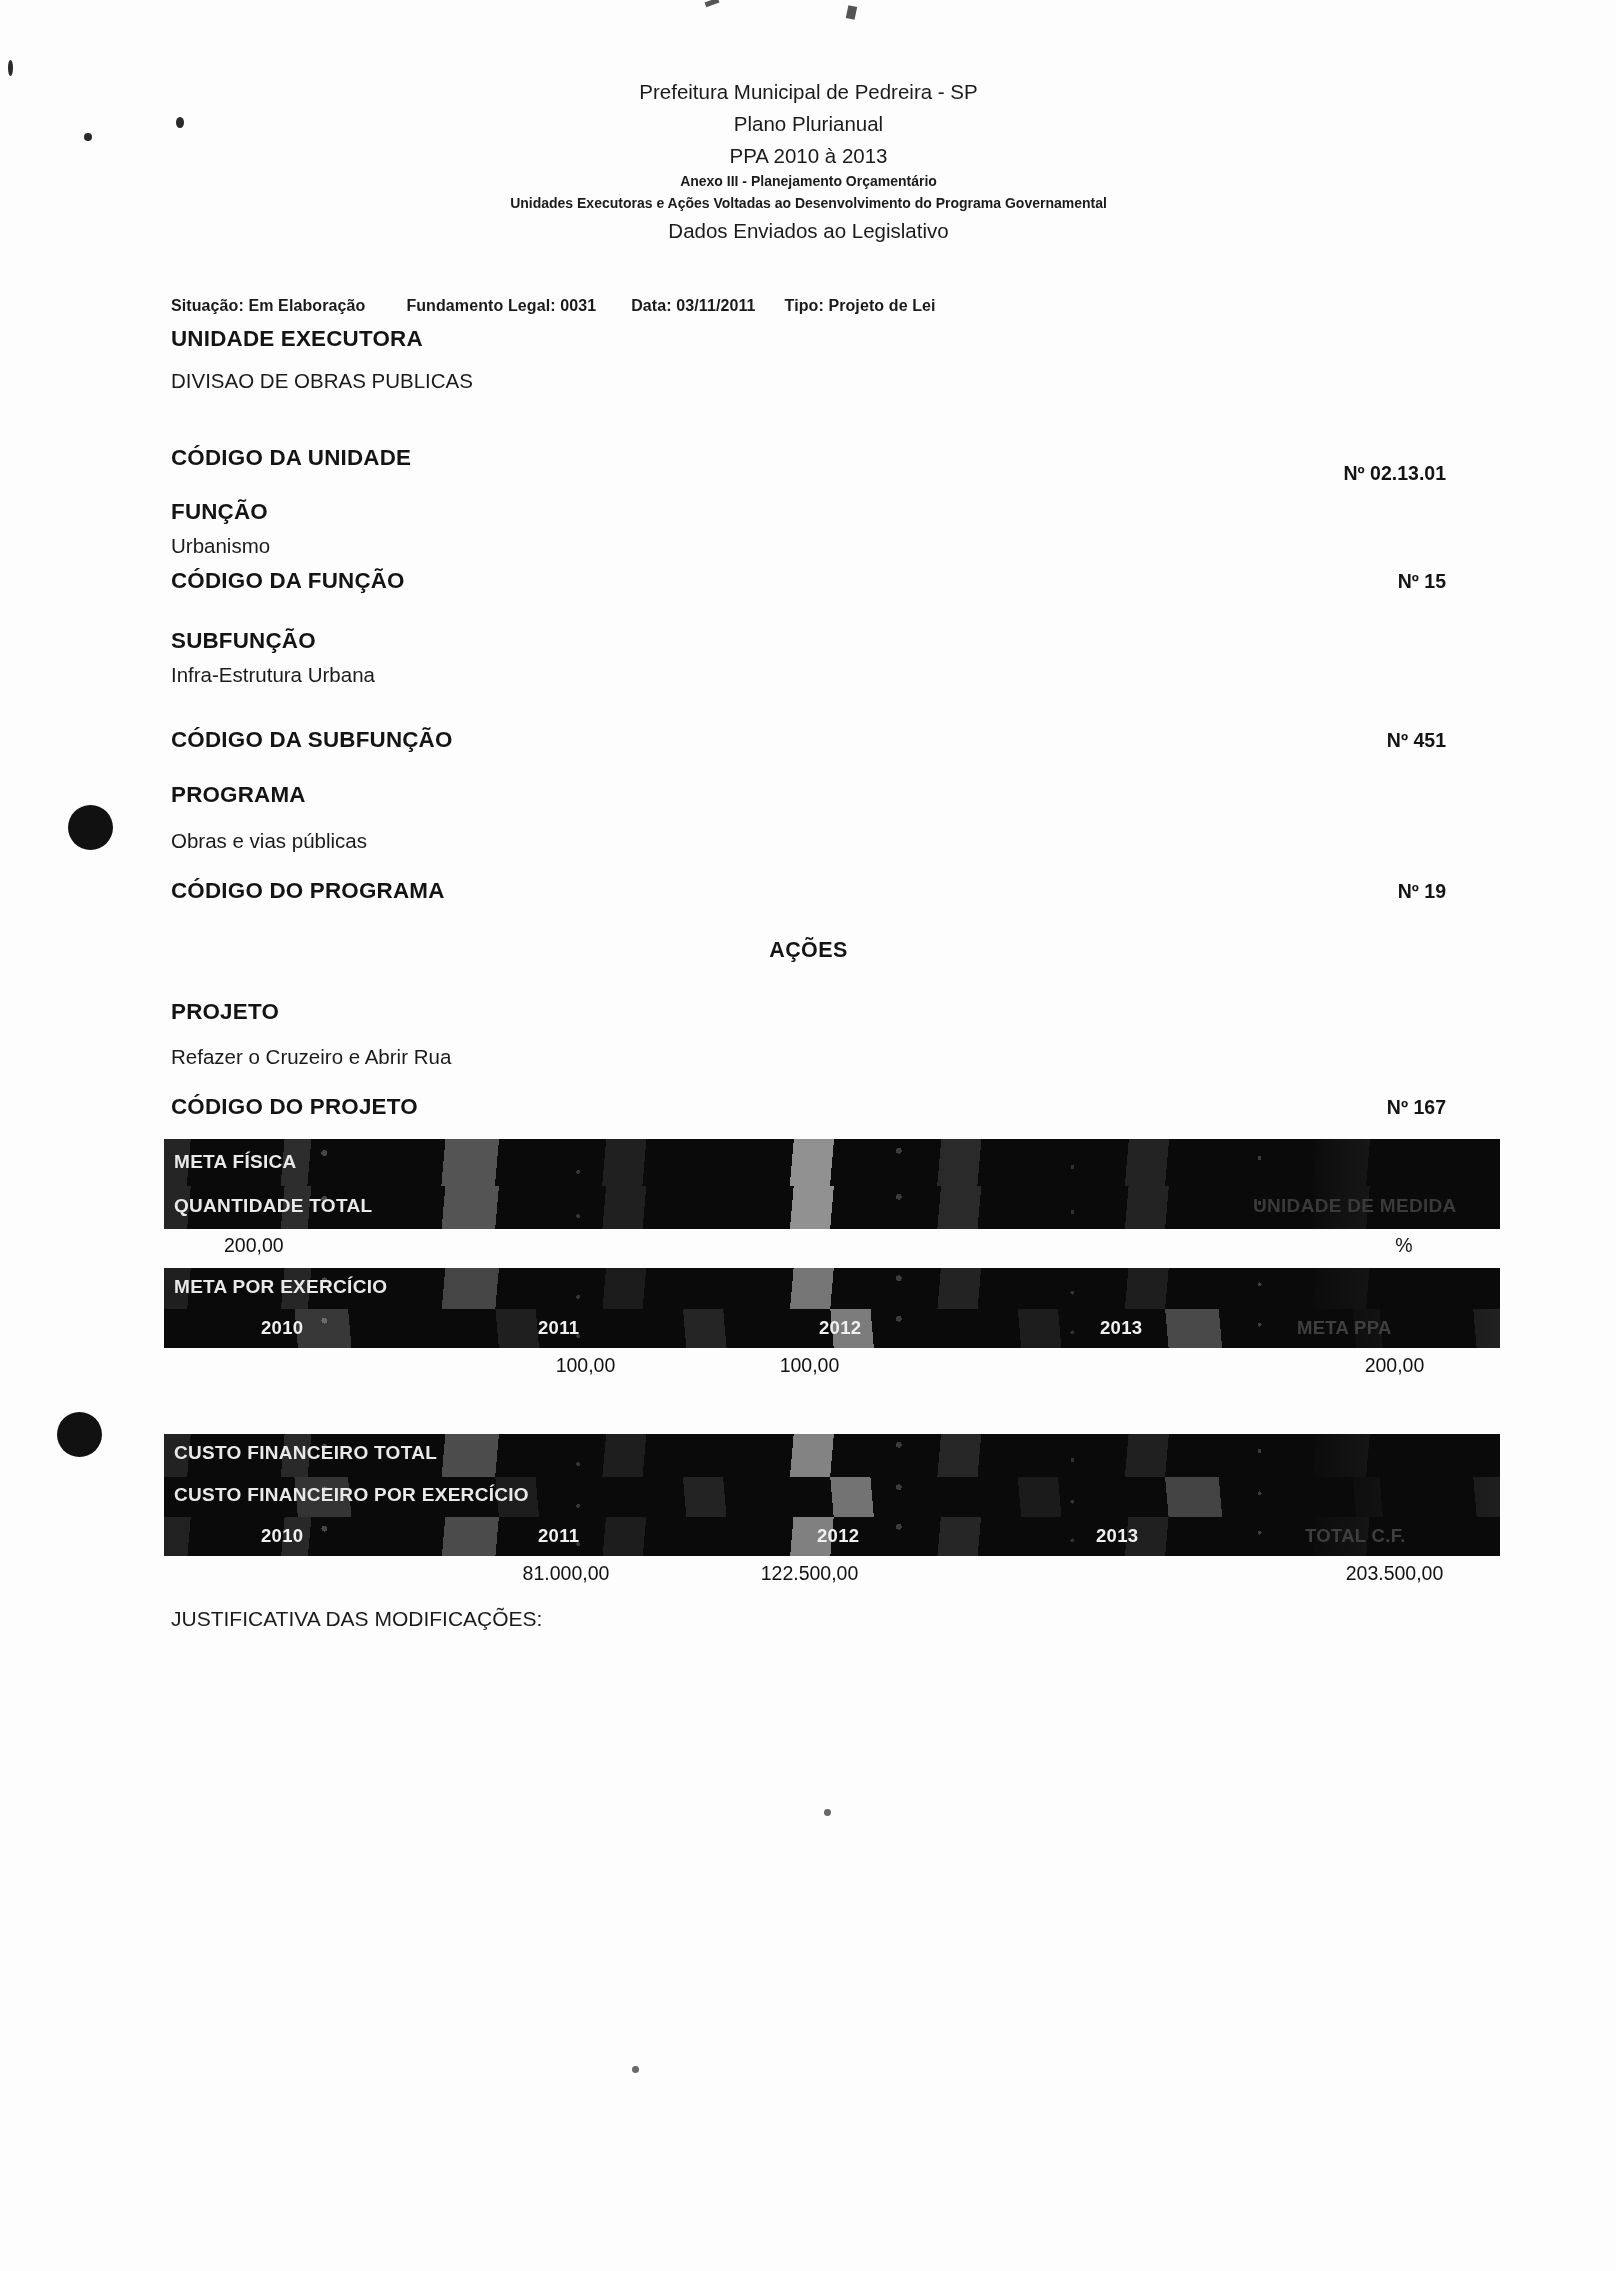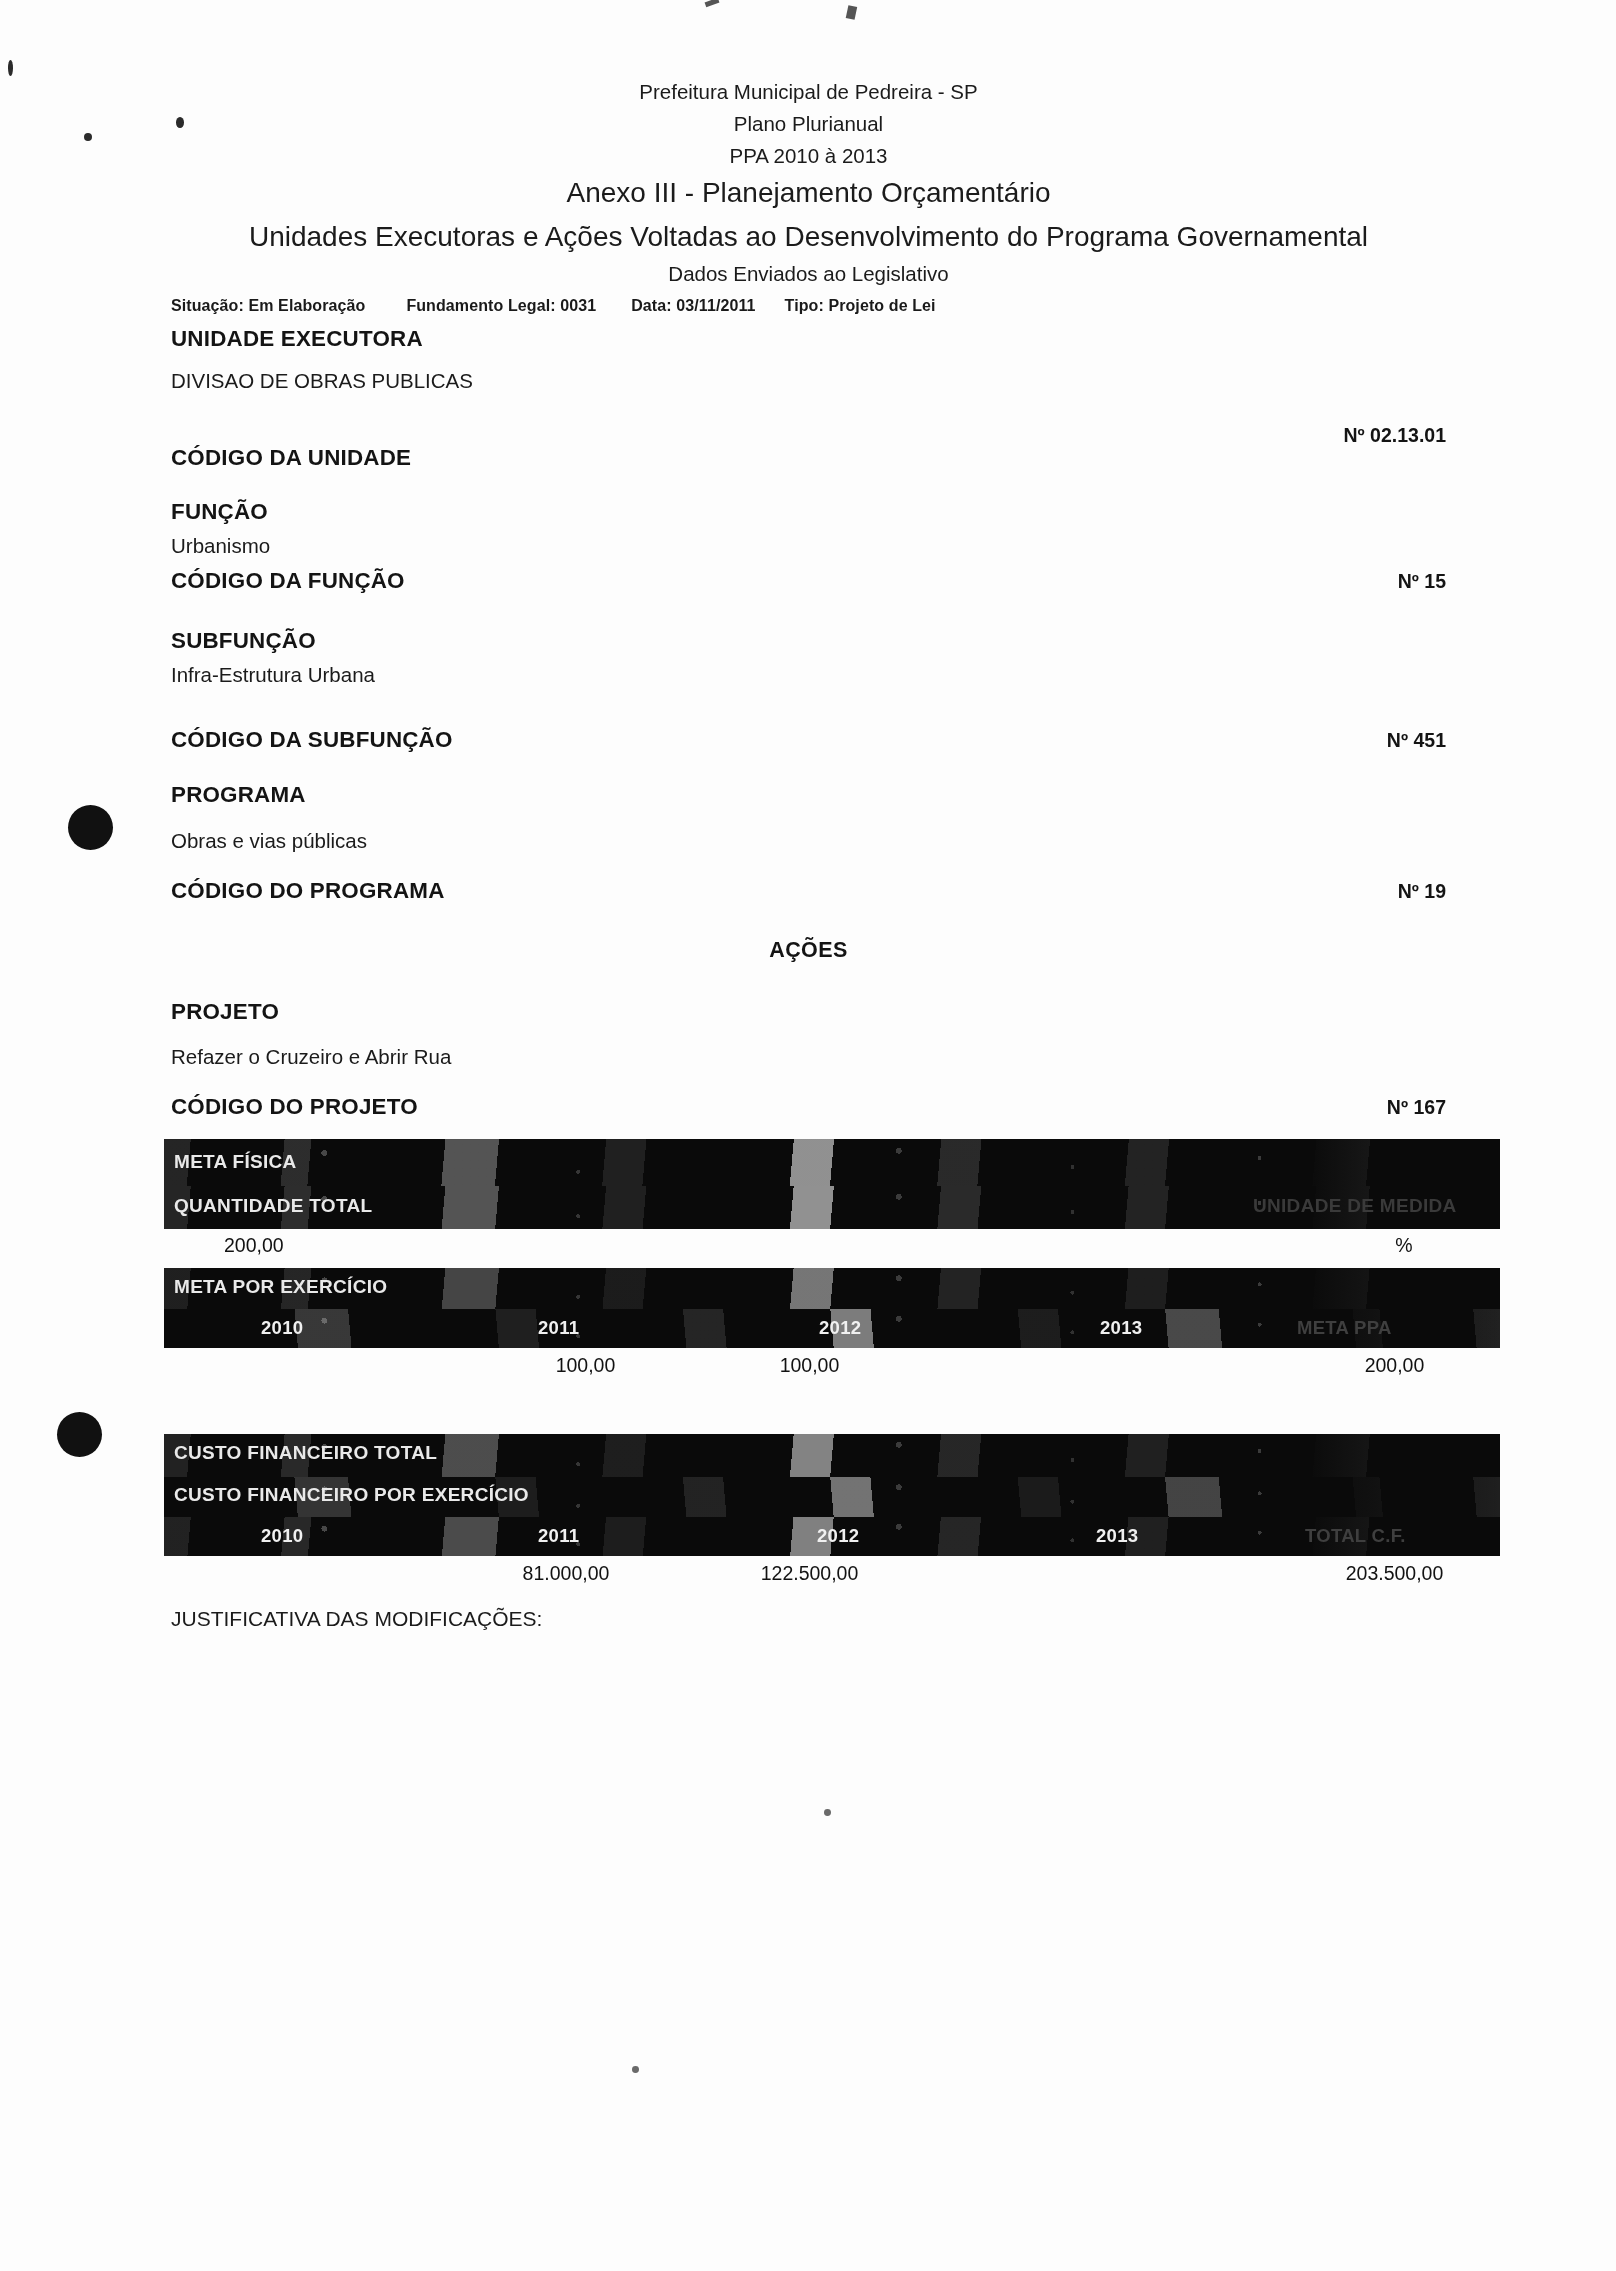--- a/index.html
+++ b/index.html
@@ -44,22 +44,22 @@
     right: 0;
     top: 76px;
     text-align: center;
     line-height: 1.55;
   }
   .header div {
     font-size: 20.5px;
     color: #1b1b1b;
   }
   .header .b {
-    font-weight: normal;
-    font-size: 28px;
+    font-weight: bold;
+    font-size: 14px;
   }
 
   .status-line {
     position: absolute;
     left: 171px;
     top: 297px;
     font-size: 16px;
     font-weight: bold;
     color: #1a1a1a;
     letter-spacing: 0.1px;
@@ -201,21 +201,21 @@
   </div>
 
   <div class="status-line">
     <span>Situação: Em Elaboração</span><span class="sl-gap1"></span><span>Fundamento Legal: 0031</span><span class="sl-gap2"></span><span>Data: 03/11/2011</span><span class="sl-gap3"></span><span>Tipo: Projeto de Lei</span>
   </div>
 
   <div class="block lbl-bold" style="top:326px;">UNIDADE EXECUTORA</div>
   <div class="block lbl-norm" style="top:369px;">DIVISAO DE OBRAS PUBLICAS</div>
 
   <div class="block lbl-bold" style="top:445px;">CÓDIGO DA UNIDADE</div>
-  <div class="right-val" style="top:424px;margin-left:22px;">Nº 02.13.01</div>
+  <div class="right-val" style="top:462px;margin-left:22px;">Nº 02.13.01</div>
 
   <div class="block lbl-bold" style="top:499px;">FUNÇÃO</div>
   <div class="block lbl-norm" style="top:534px;">Urbanismo</div>
   <div class="block lbl-bold" style="top:568px;">CÓDIGO DA FUNÇÃO</div>
   <div class="right-val" style="top:570px;">Nº 15</div>
 
   <div class="block lbl-bold" style="top:628px;">SUBFUNÇÃO</div>
   <div class="block lbl-norm" style="top:663px;">Infra-Estrutura Urbana</div>
 
   <div class="block lbl-bold" style="top:727px;">CÓDIGO DA SUBFUNÇÃO</div>

